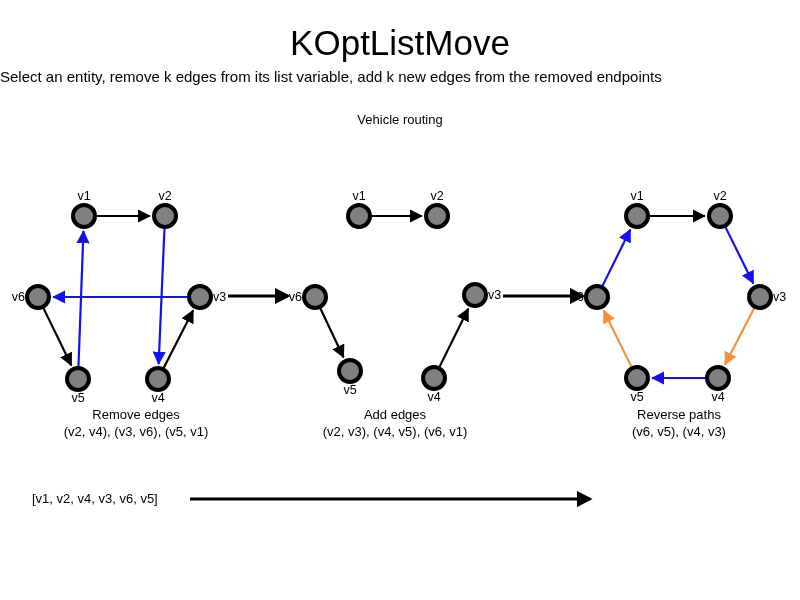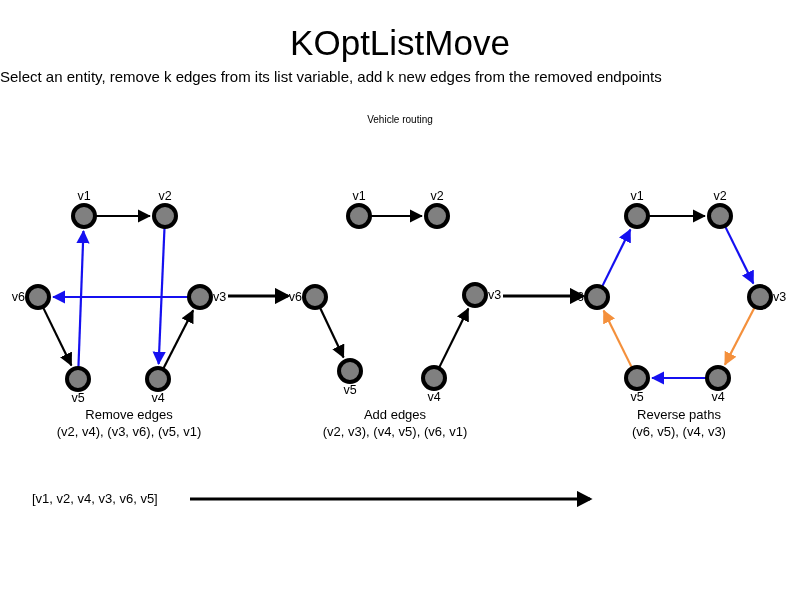--- a/index.html
+++ b/index.html
@@ -47,21 +47,21 @@
     line-height: 18px;
     color: #000000;
   }
 
   .section-label {
     position: absolute;
     left: 0;
     top: 110px;
     width: 800px;
     text-align: center;
-    font-size: 10px;
+    font-size: 13px;
     line-height: 20px;
     color: #000000;
   }
 
   svg.diagram {
     position: absolute;
     left: 0;
     top: 0;
     width: 800px;
     height: 600px;
@@ -244,21 +244,21 @@
         <g>
           <circle cx="597" cy="297" r="11" class="node-circle"></circle>
           <text x="584" y="301" text-anchor="end" class="node-label">v6</text>
         </g>
       </g>
     <g id="bottom-layer">
         <line x1="190" y1="499" x2="590" y2="499" class="bottom-arrow" marker-end="url(#ah-thick)"></line>
       </g>
   </svg>
 
-  <div class="caption" style="left:-1px; top:406px;">
+  <div class="caption" style="left:-1px; top:406px;padding-left:7px;">
     <div>Remove edges</div>
     <div>(v2, v4), (v3, v6), (v5, v1)</div>
   </div>
 
   <div class="caption" style="left:265px; top:406px;">
     <div>Add edges</div>
     <div>(v2, v3), (v4, v5), (v6, v1)</div>
   </div>
 
   <div class="caption" style="left:549px; top:406px;">

